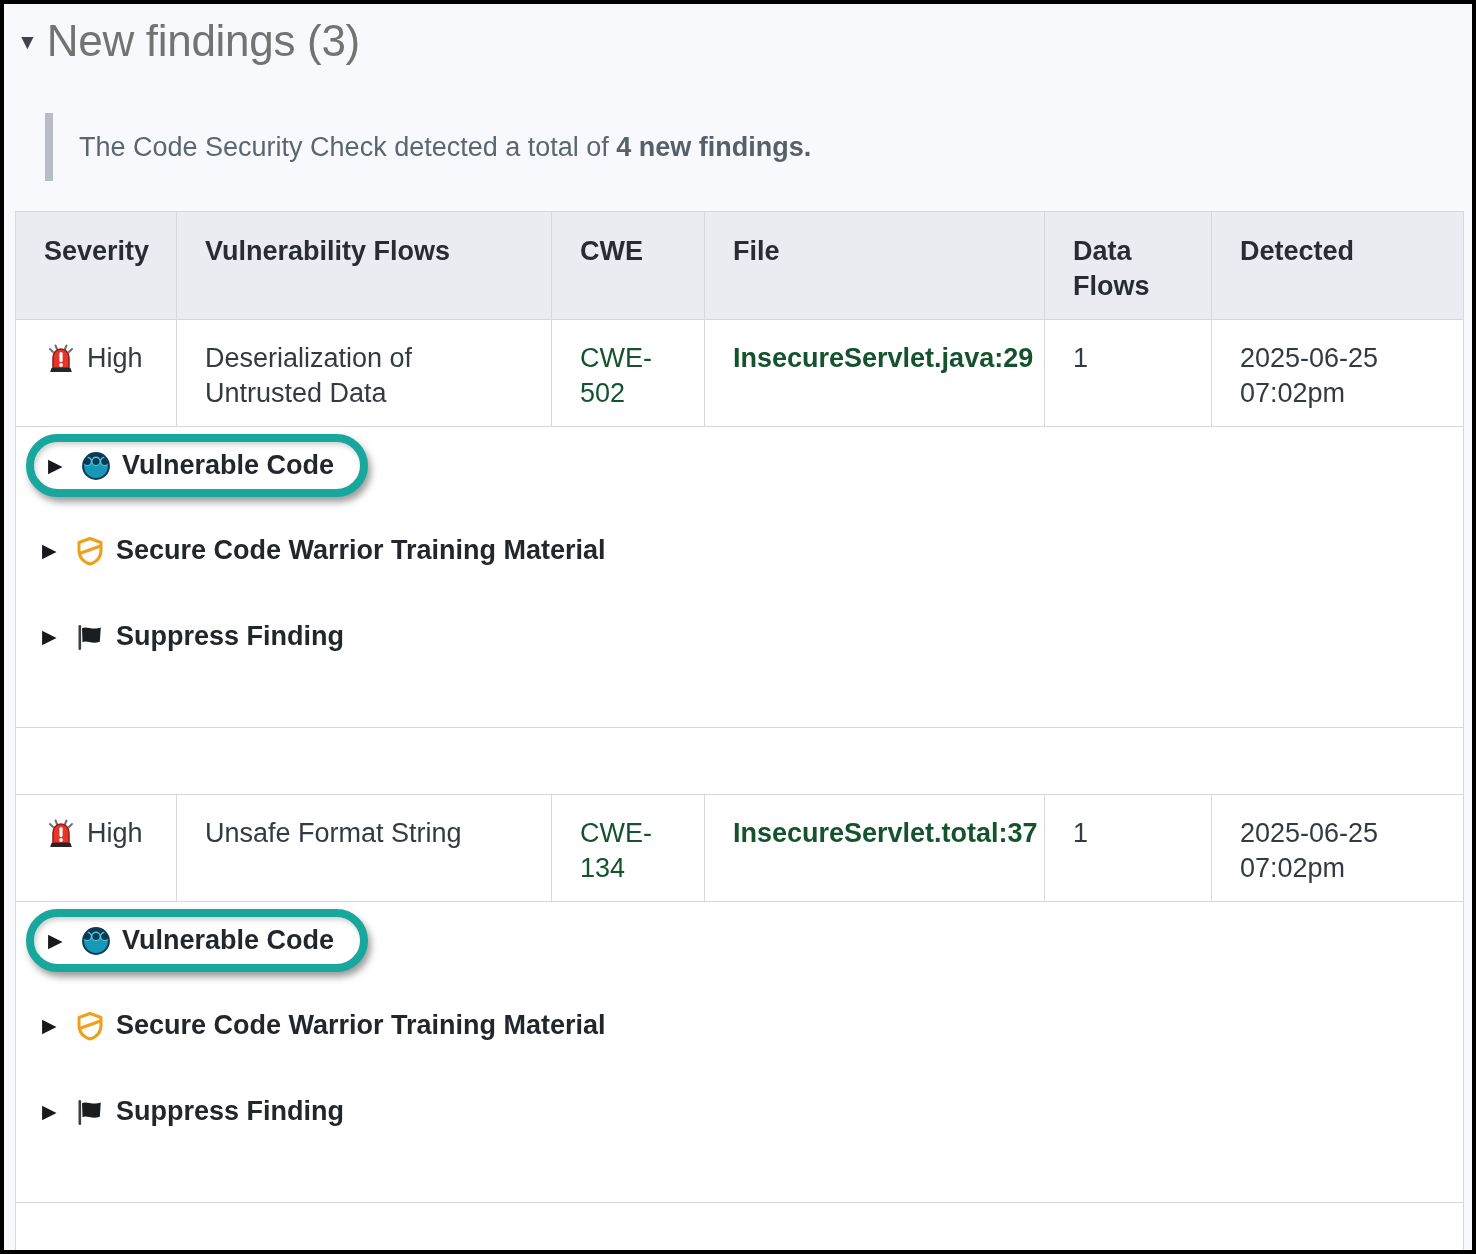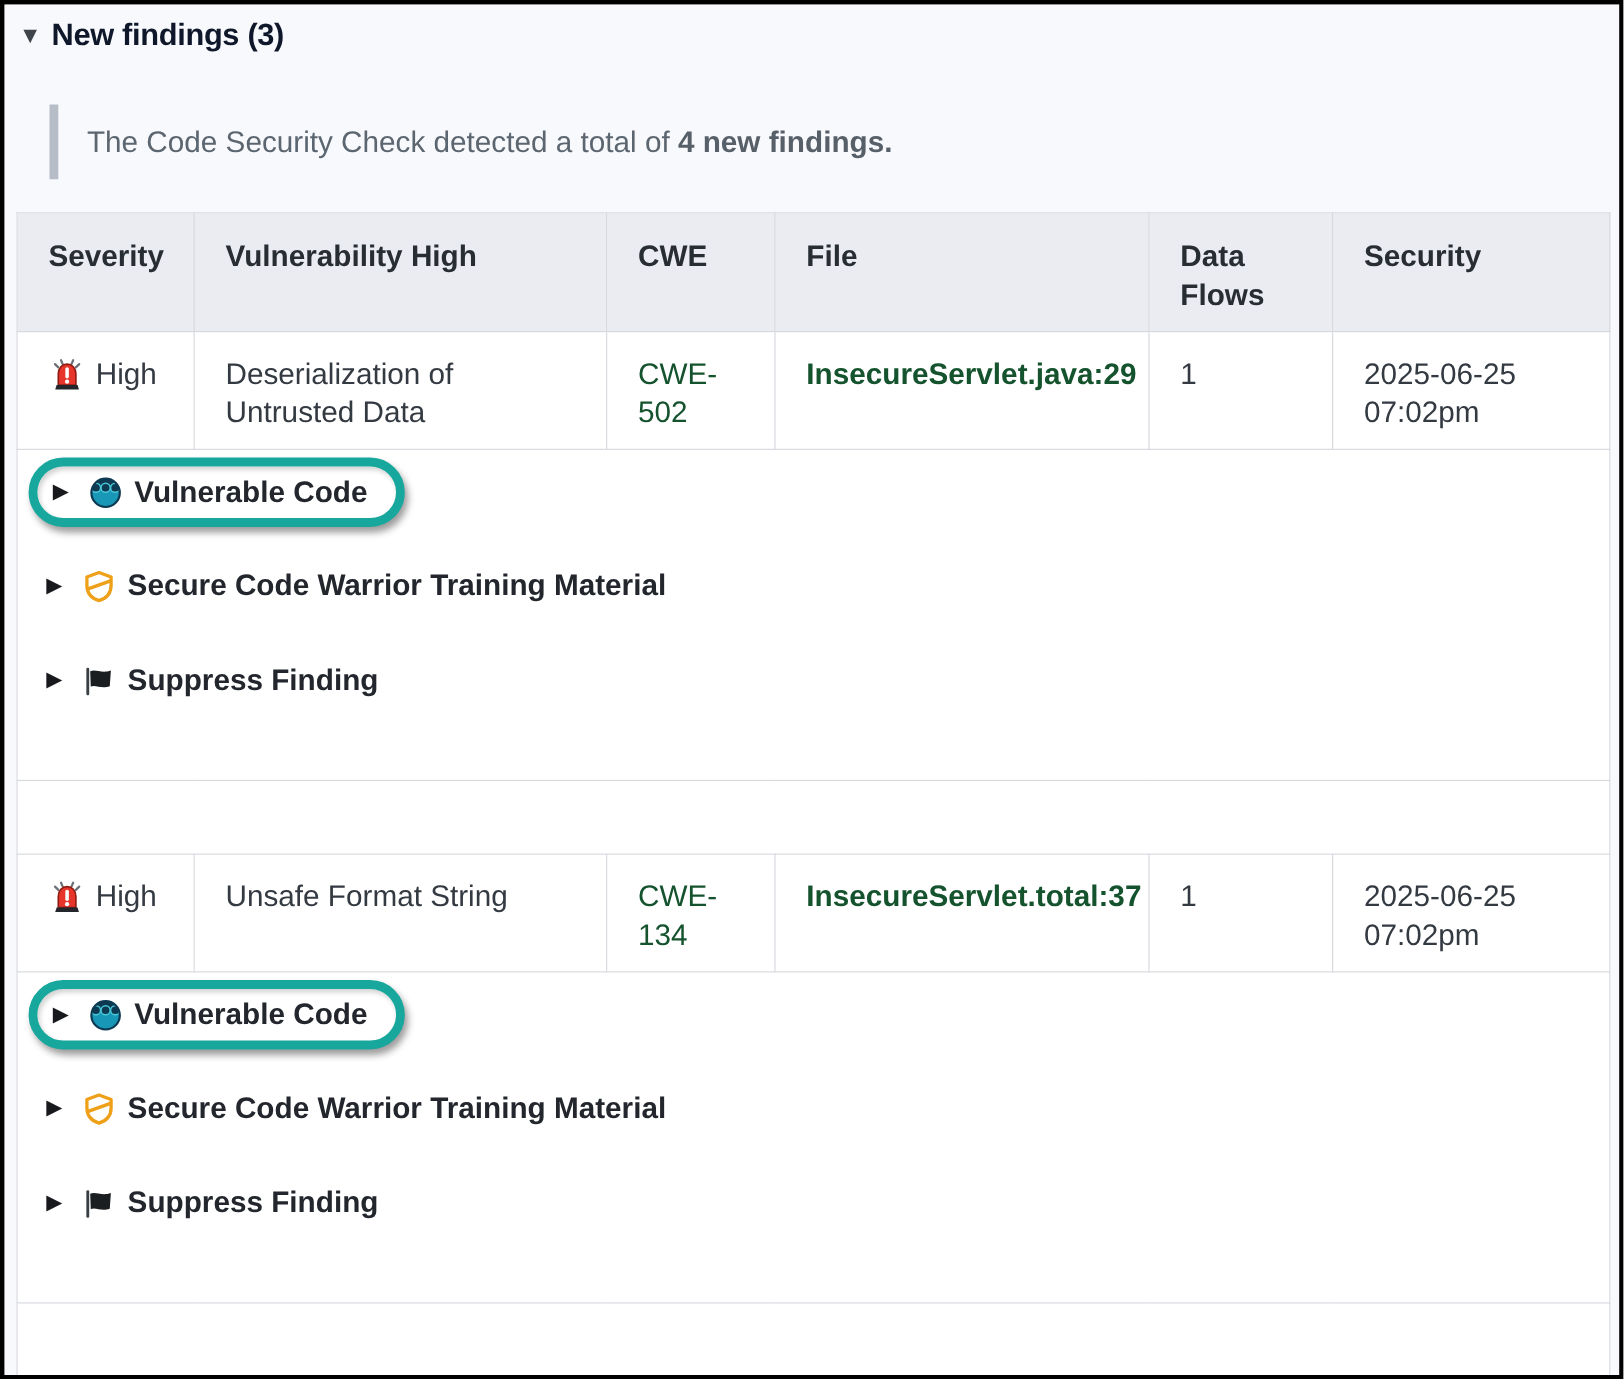--- a/index.html
+++ b/index.html
@@ -11,21 +11,21 @@
     border:4px solid #000;
     background:#f8f9fc;
     padding:8px 11px 0 11px;
     overflow:hidden;
     position:relative;
   }
 
   
   .hdr { display:flex; align-items:center; gap:9px; margin:4px 0 0 2px; cursor:pointer; }
   .hdr .tri { font-size:21px; color:#3f444a; line-height:1; }
-  .hdr h2 { margin:0; font-size:28px; font-weight:700; color:#0f172a; letter-spacing:-0.3px; }
+  .hdr h2 { margin:0; font-size:44px; font-weight:400; color:#737373; letter-spacing:-0.3px; }
 
   
   .quote {
     margin:47px 0 0 30px;
     border-left:8px solid #b7bdc6;
     padding:16px 0 16px 26px;
     font-size:27px; line-height:36px; color:#5c6670;
   }
   .quote b { font-weight:700; color:#575f69; }
 
@@ -136,25 +136,25 @@
         <col style="width:375px">
         <col style="width:153px">
       <col style="width:340px">
         <col style="width:167px">
         <col style="width:252px">
     </colgroup>
 
     <tbody>
         <tr>
       <th>Severity</th>
-      <th>Vulnerability High</th>
+      <th>Vulnerability Flows</th>
       <th>CWE</th>
       <th>File</th>
       <th>Data Flows</th>
-      <th>Security</th>
+      <th>Detected</th>
     </tr>
 
     <tr>
       <td class="cell">
         <div class="sev">
           <svg width="34" height="34" viewBox="0 0 34 34">
                 <use href="#def-siren"></use>
               </svg>
           <span>High</span>
         </div>

